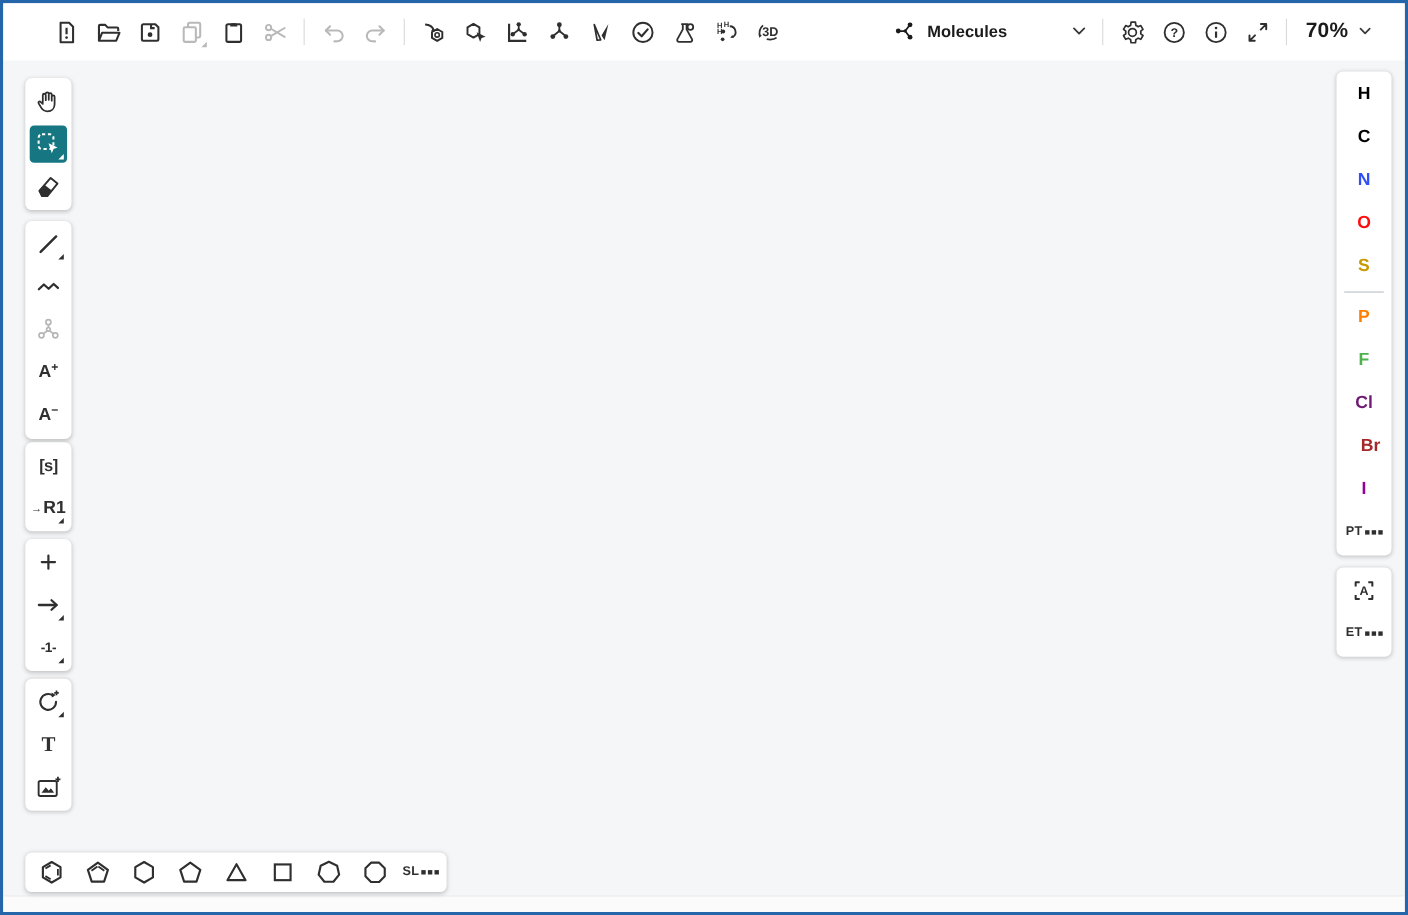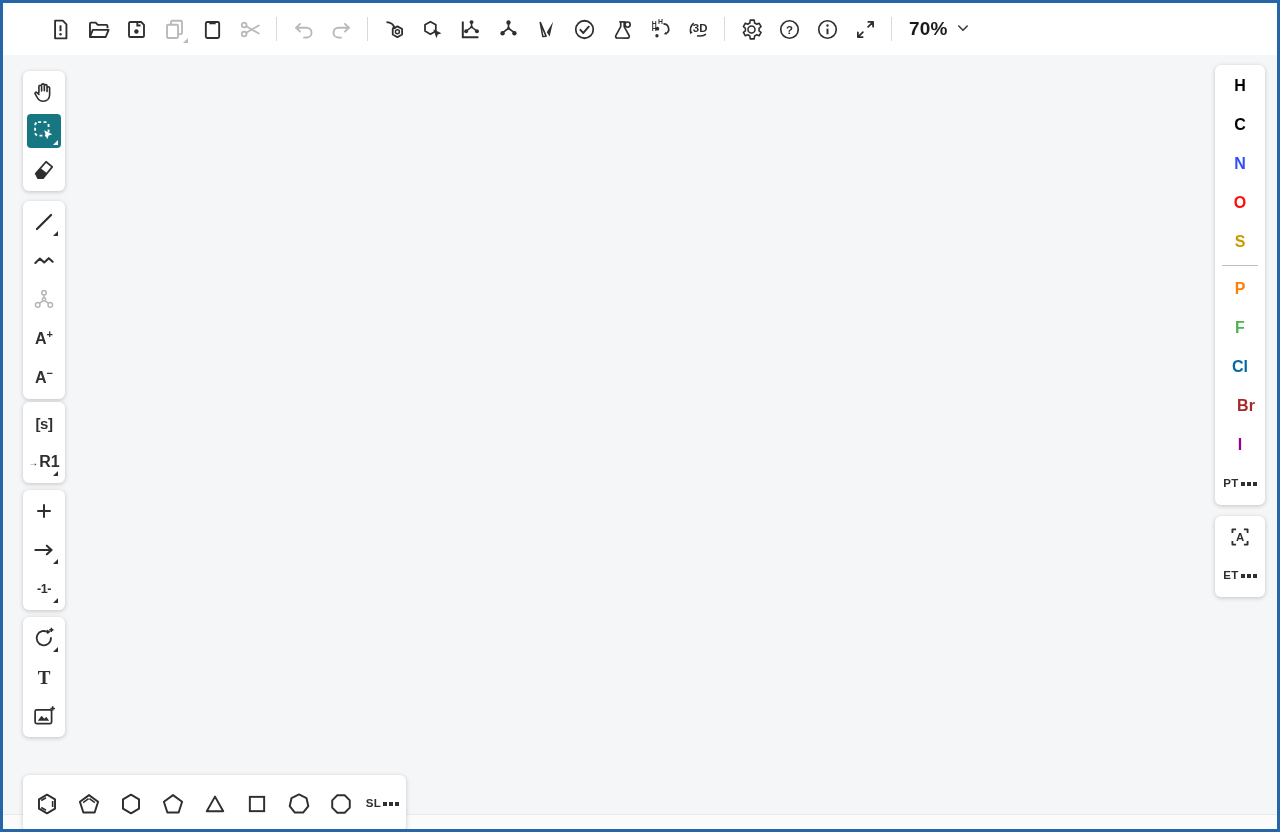--- a/index.html
+++ b/index.html
@@ -62,21 +62,21 @@
   .map-glyph{font-size:12.5px;font-weight:bold;letter-spacing:-.5px;}
   .text-glyph{font-family:"Liberation Serif", serif;font-size:19px;font-weight:600;line-height:1;}
   .stack{display:flex;align-items:center;gap:2px;}
   .stack .ltrs{font-size:11.5px;font-weight:bold;letter-spacing:.3px;line-height:1;}
   .sq3{display:flex;gap:2px;}
   .sq3 i{width:4px;height:4px;background:currentColor;display:block;}
   
   .atom-btn{font-size:16px;font-weight:bold;}
   .hsep{width:36px;height:1px;background:#b9bfc6;margin:1px 0;}
   .card-right{left:1212px;width:50px;}
-  .bottom-card{left:20px;top:772px;height:57px;box-sizing:border-box;}
+  .bottom-card{left:20px;top:772px;height:36px;box-sizing:border-box;}
   .bottom-card .sbtn{width:39px;}
 </style>
 </head>
 <body>
 
 <div class="topbar">
 
   <button class="tbtn">
     <span>
       <svg width="25" height="25" viewBox="0 0 24 24">
@@ -253,20 +253,40 @@
       <svg width="25" height="25" viewBox="0 0 24 24">
           <text x="6.6" y="14.8" font-size="11" font-weight="bold" fill="currentColor">3D</text>
           <path d="M7.4 5.8A8.8 8.8 0 0 0 4.7 15" fill="none" stroke="currentColor" stroke-width="1.5"></path>
           <polygon points="4.1,16.6 3.4,13.4 6.4,14.6" fill="currentColor"></polygon>
           <path d="M10.6 17.9c3.4.6 6.8.1 8.6-1.4" fill="none" stroke="currentColor" stroke-width="1.5"></path>
           <polygon points="20.9,15.1 18.4,17.6 17.9,14.6" fill="currentColor" opacity="0"></polygon>
         </svg>
     </span>
   </button>
 
+  <button class="mode-select">
+    <span>
+      <svg width="24" height="24" viewBox="0 0 24 24">
+          <g stroke="#1b1b1b" stroke-width="1.6">
+            <path d="M11.9 12.2H6M11.9 12.2l4-5.3M11.9 12.2l4 5.3"></path>
+          </g>
+          <circle cx="11.9" cy="12.2" r="1.5" fill="#1b1b1b"></circle>
+          <circle cx="5.6" cy="12.2" r="2.2" fill="#1b1b1b"></circle>
+          <circle cx="16.3" cy="6.6" r="2.2" fill="#1b1b1b"></circle>
+          <circle cx="16.3" cy="17.8" r="2.2" fill="#1b1b1b"></circle>
+          <polygon points="3.2,6.2 6.8,5.2 5.4,8.6" fill="#1b1b1b" opacity="0"></polygon>
+        </svg>
+    </span>
+    <span class="mode-label">Molecules</span>
+    <span class="chev">
+      <svg width="20" height="20" viewBox="0 0 24 24" fill="none" stroke="currentColor" stroke-width="2" stroke-linecap="round" stroke-linejoin="round">
+          <path d="M6.4 9.4 12 15l5.6-5.6"></path>
+        </svg>
+    </span>
+  </button>
 
   <div class="vsep"></div>
 
   <button class="tbtn">
     <span>
       <svg width="25" height="25" viewBox="0 0 24 24" fill="none" stroke="currentColor" stroke-width="1.5" stroke-linejoin="round">
           <circle cx="12" cy="12" r="3.4"></circle>
           <path d="M19.3 12c0-.4 0-.8-.1-1.2l2-1.5-1.9-3.3-2.3 1a7.3 7.3 0 0 0-2-1.2L14.6 3h-3.8l-.4 2.8a7.3 7.3 0 0 0-2 1.2l-2.3-1-1.9 3.3 2 1.5a7.6 7.6 0 0 0 0 2.4l-2 1.5 1.9 3.3 2.3-1c.6.5 1.3.9 2 1.2l.4 2.8h3.8l.4-2.8a7.3 7.3 0 0 0 2-1.2l2.3 1 1.9-3.3-2-1.5c.1-.4.1-.8.1-1.2z"></path>
         </svg>
     </span>
@@ -451,21 +471,21 @@
       <span style="color: rgb(200, 154, 0);">S</span>
     </button>
   <div class="hsep"></div>
   <button class="sbtn atom-btn">
       <span style="color: rgb(255, 128, 0);">P</span>
     </button>
   <button class="sbtn atom-btn">
       <span style="color: rgb(79, 178, 79);">F</span>
     </button>
   <button class="sbtn atom-btn">
-      <span style="color: #0369a1;">Cl</span>
+      <span style="color: #701a75;">Cl</span>
     </button>
   <button class="sbtn atom-btn">
       <span style="color: rgb(166, 41, 41); margin-left: 12px;">Br</span>
     </button>
   <button class="sbtn atom-btn">
       <span style="color: rgb(148, 0, 148);">I</span>
     </button>
   <button class="sbtn">
     <span class="stack">
       <span class="ltrs">PT</span>

